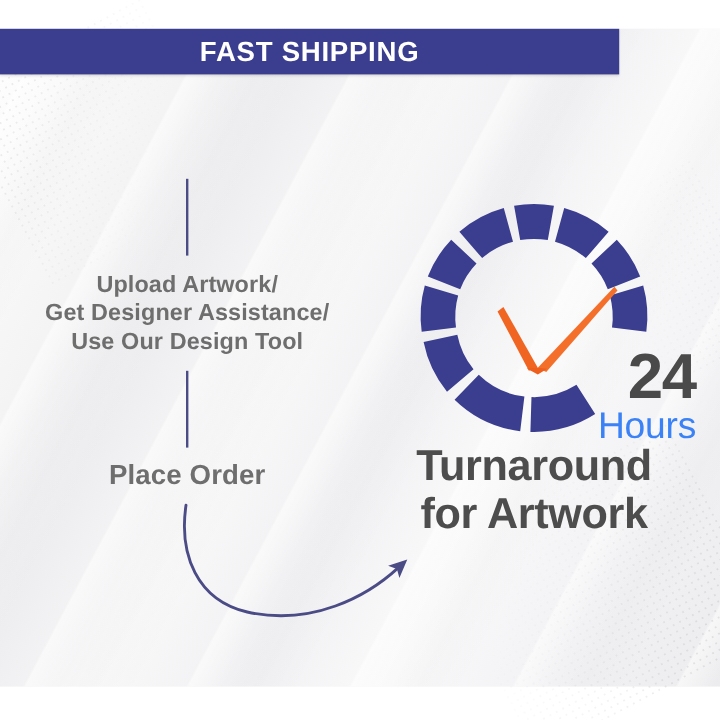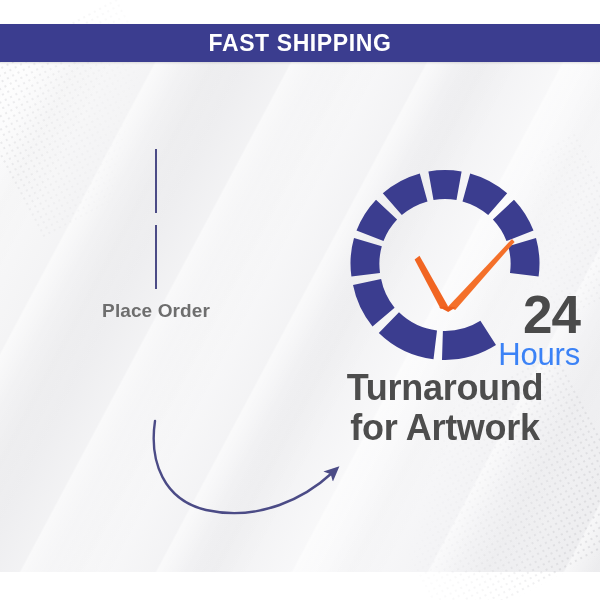--- a/index.html
+++ b/index.html
@@ -85,21 +85,21 @@
     -webkit-mask-image: linear-gradient(300deg, rgba(0,0,0,0.65) 0%, rgba(0,0,0,0) 70%);
             mask-image: linear-gradient(300deg, rgba(0,0,0,0.65) 0%, rgba(0,0,0,0) 70%);
     opacity: 0.55;
   }
 
   
   .banner {
     position: absolute;
     left: 0;
     top: 24px;
-    width: 600px;
+    width: 516px;
     height: 38px;
     background: #3b3d8f;
     display: flex;
     align-items: center;
     justify-content: center;
     box-shadow: 0 1px 2px rgba(0,0,0,0.12);
   }
   .banner-title {
     color: #ffffff;
     font-size: 23px;
@@ -120,21 +120,21 @@
   .step-label {
     color: #6e6e6e;
     font-weight: bold;
     font-size: 19px;
     line-height: 24px;
     letter-spacing: 0.1px;
     white-space: pre-line;
   }
   .step-1 { font-size: 19.5px; }
   .step-2 { font-size: 19.5px; }
-  .step-3 { font-size: 19px; }
+  .step-3 { font-size: 23px; }
 
   .connector {
     width: 2px;
     background: #4b4b86;
     margin: 0 auto;
   }
   .conn-1 { height: 64px; margin-top: 11px; margin-bottom: 12px; }
   .conn-2 { height: 64px; margin-top: 12px; margin-bottom: 10px; }
 
   
@@ -212,20 +212,23 @@
   <div class="dots dots-br"></div>
 
   <div class="banner">
     <span class="banner-title">FAST SHIPPING</span>
   </div>
 
   <div class="steps">
 
     <div class="connector conn-1"></div>
 
+    <div class="step-label step-2">Upload Artwork/
+Get Designer Assistance/
+Use Our Design Tool</div>
 
     <div class="connector conn-2"></div>
 
     <div class="step-label step-3">Place Order</div>
   </div>
 
   <svg class="arrow-svg" viewBox="0 0 250 140">
     <defs>
       <marker id="arrowhead" markerWidth="7" markerHeight="7" refX="2.2" refY="3" orient="auto" markerUnits="strokeWidth">
         <path d="M0,0.1 L6.4,3 L0,5.9 L1.5,3 Z" fill="#4b4b86"></path>

